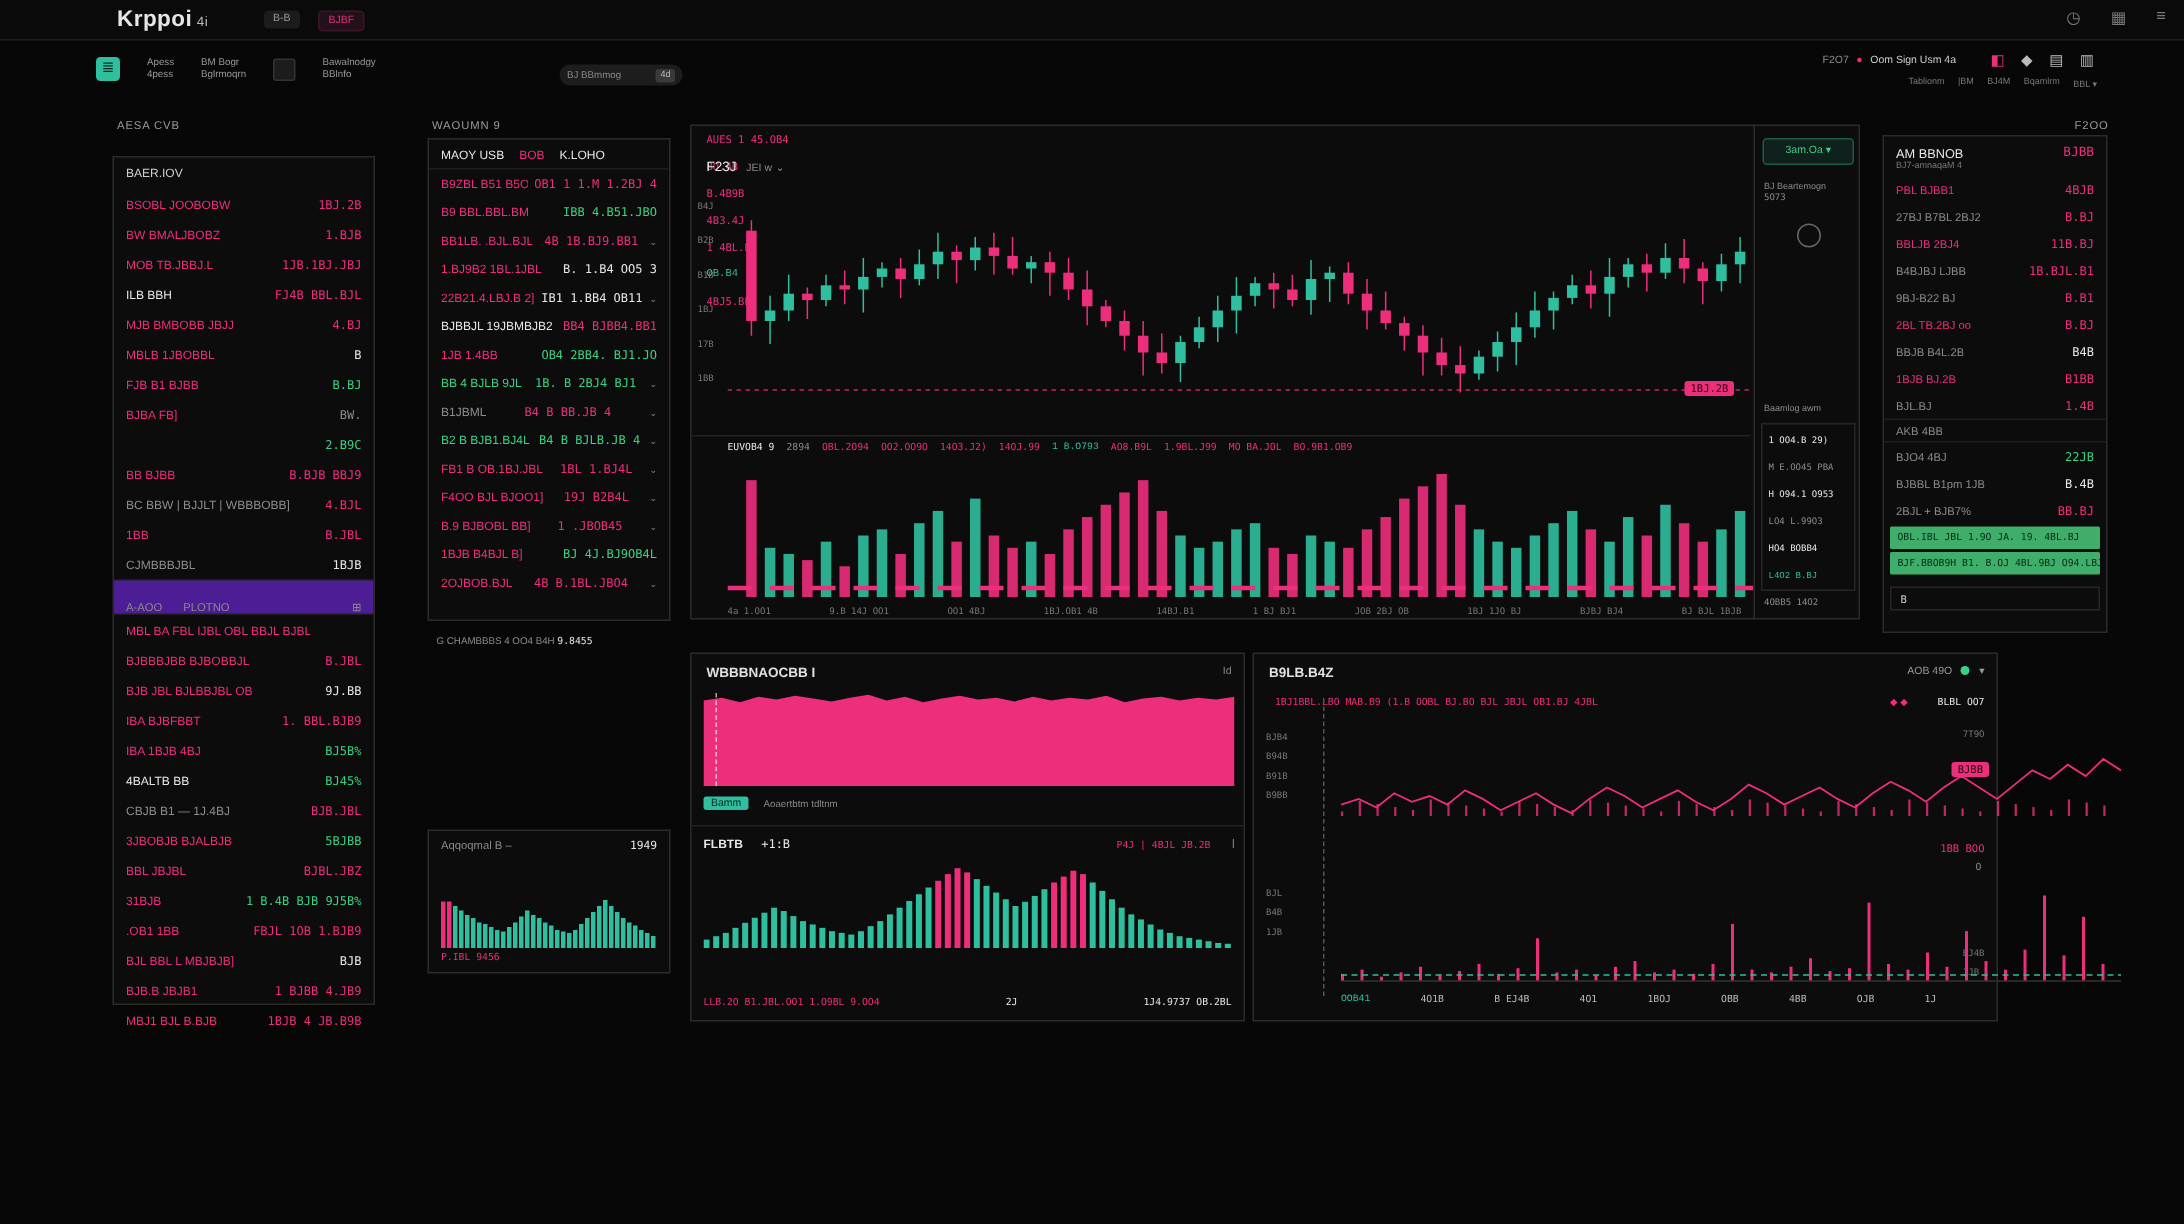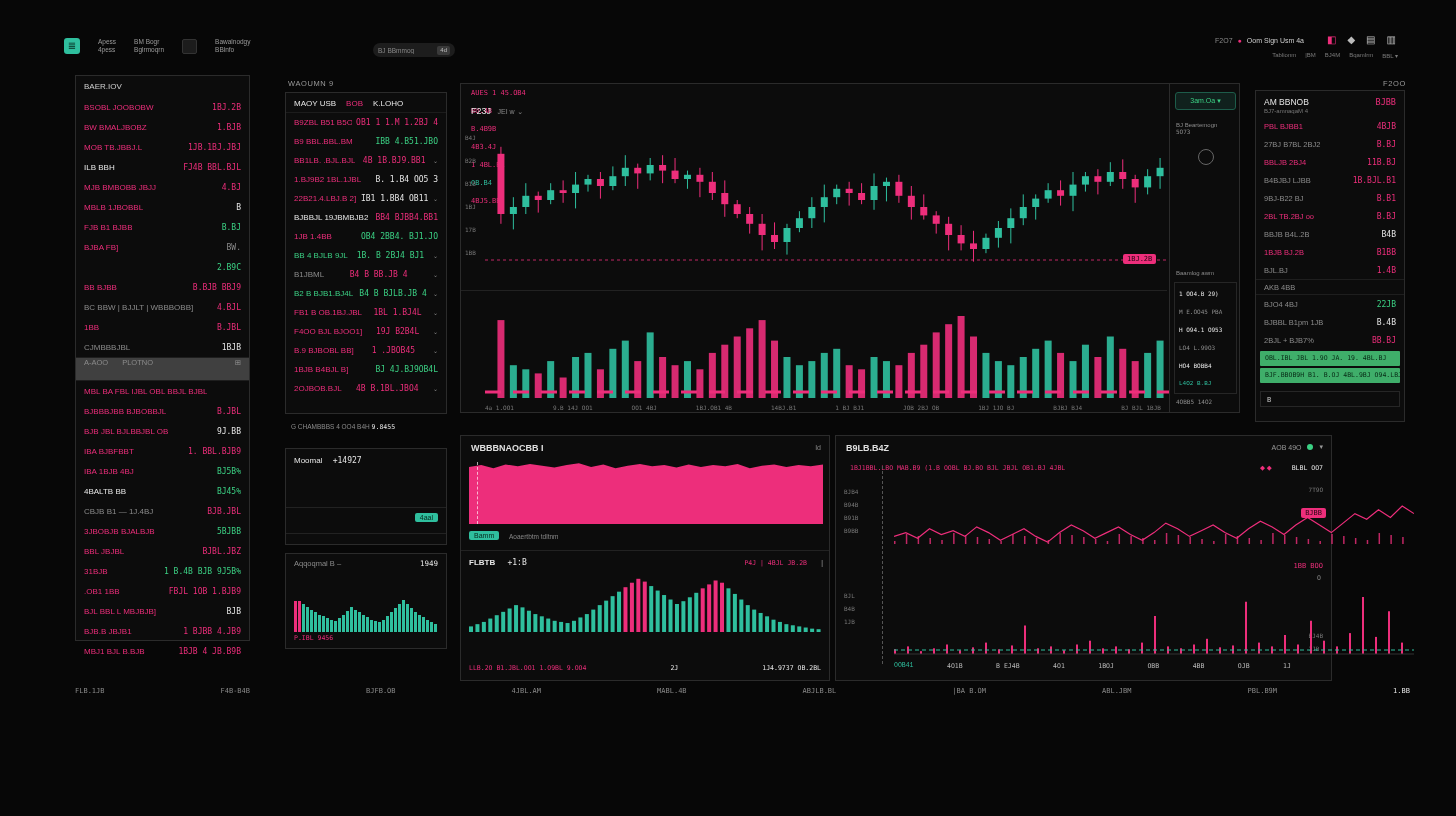--- a/index.html
+++ b/index.html
@@ -36,22 +36,22 @@
   .tb-right-icons{position:absolute;right:60px;top:8px;display:flex;gap:11px;font-size:10px;color:#bbb;}
   .tb-sub{position:absolute;right:58px;top:26px;display:flex;gap:9px;font-size:6px;color:#7a7a7a;}
   
   .mini{position:absolute;font-size:7.5px;color:#9a9a9a;letter-spacing:.6px;}
   .panel-wrap{position:absolute;}
   .boxed{position:absolute;background:var(--panel);border:1px solid var(--border);box-sizing:border-box;}
   .row{display:flex;justify-content:space-between;align-items:center;height:20px;padding:0 8px;
        font-size:8px;gap:4px;}
   .row .lbl{white-space:nowrap;overflow:hidden;flex-shrink:1;}
   .row .val{white-space:nowrap;font-size:8px;}
-  .lp-sec{display:flex;align-items:flex-start;gap:14px;height:22px;padding:0 8px;font-size:7.5px;
-          background:#404040;border-top:1px solid #1e1e1e;border-bottom:1px solid #1e1e1e;}
+  .lp-sec{display:flex;align-items:flex-end;gap:14px;height:22px;padding:0 8px;font-size:7.5px;
+          background:#4c1d95;border-top:1px solid #1e1e1e;border-bottom:1px solid #1e1e1e;}
   .lp-sec .ic{margin-left:auto;}
   
   .mk-head{display:flex;gap:10px;padding:6px 8px 4px;font-size:8px;border-bottom:1px solid #1c1c1c;}
   .mk-row{height:19px;}
   .badge-teal{background:var(--teal);color:#06281c;font-size:7px;border-radius:2px;padding:1px 5px;}
   .hr{position:absolute;left:0;right:0;border-top:1px solid #222;}
   
   .legend{position:absolute;left:10px;top:5px;display:flex;gap:10px;font-size:7px;white-space:nowrap;flex-direction:column;}
   .pair-row{position:absolute;left:10px;top:22px;font-size:9px;}
   .price-axis{position:absolute;left:4px;top:50px;display:flex;flex-direction:column;gap:16px;
@@ -90,20 +90,32 @@
   .dot-green{width:6px;height:6px;border-radius:50%;background:var(--green);display:inline-block;}
   
   .bottom-axis{position:absolute;left:75px;top:687px;width:1335px;display:flex;
                justify-content:space-between;font-size:7px;color:#8a8a8a;}
 </style>
 </head>
 <body>
 
 <div class="app">
 
+  <header class="topbar">
+    <div class="logo">
+      <span>Krppoi</span><span class="logo-suf">4i</span>
+    </div>
+    <div class="pill pill-dark">B-B</div>
+    <div class="pill pill-pink">BJBF</div>
+    <div class="topbar-icons" id="topbar-icons">
+        <span>◷</span>
+        <span>▦</span>
+        <span>≡</span>
+      </div>
+  </header>
 
   <div class="toolbar">
     <div class="tb-left">
       <div class="tb-ico">≣</div>
       <div class="tb-2line">
         <div>Apess</div>
           <div>4pess</div>
       </div>
       <div class="tb-2line">
         <div>BM Bogr</div>
@@ -137,21 +149,21 @@
         <span>Bqamlrm</span>
         <span>BBL ▾</span>
       </div>
   </div>
 
   <span class="mini" style="left:78px;top:79px">AESA CVB</span>
   <span class="mini" style="left:288px;top:79px">WAOUMN 9</span>
   <span class="mini" style="left:1383px;top:79px">F2OO</span>
 
   <section class="panel-wrap" style="left:75px;top:75px;width:175px;height:615px">
-    <div class="boxed" style="left:0;top:0;right:0;height:566px">
+    <div class="boxed" style="left:0;top:29px;right:0;height:566px">
       <div style="padding:6px 8px;font-size:8px;color:#cfcfcf">BAER.IOV</div>
       <div id="left-rows">
           <div class="row">
             <span class="lbl c-p">BSOBL JOOBOBW</span>
             <span class="val mono c-p">1BJ.2B</span>
           </div>
           <div class="row">
             <span class="lbl c-p">BW BMALJBOBZ</span>
             <span class="val mono c-p">1.BJB</span>
           </div>
@@ -338,29 +350,20 @@
           </div>
           <div class="row mk-row">
             <span class="lbl c-p">2OJBOB.BJL</span>
             <span class="val mono c-p">4B B.1BL.JBO4</span>
             <span class="c-m" style="font-size: 6px;">⌄</span>
           </div>
         </div>
     </div>
     <div style="position:absolute;left:6px;top:348px;font-size:6.5px;color:#8b8b8b">
       <span>G CHAMBBBS 4 OO4 B4H</span> <span class="c-w mono">9.8455</span>
-    </div>
-    <div class="boxed" style="left:0;top:373px;right:0;height:97px">
-      <div style="padding:7px 8px;font-size:8px">
-        <span class="c-w">Moomal</span>
-        <span class="c-w mono" style="margin-left:8px">+14927</span>
-      </div>
-      <div class="hr" style="top:58px"></div>
-      <span class="badge-teal" style="position:absolute;right:8px;top:64px">4aal</span>
-      <div class="hr" style="top:84px"></div>
     </div>
     <div class="boxed" style="left:0;top:478px;right:0;height:96px">
       <div style="padding:5px 8px;font-size:7.5px;display:flex;justify-content:space-between">
         <span class="c-m">Aqqoqmal B –</span>
         <span class="c-w mono">1949</span>
       </div>
       <div id="mk-hist" style="position:absolute;left:8px;right:8px;top:22px;height:56px;display:flex;align-items:flex-end;gap:1px">
           <div style="width: 3px; height: 55%; background: rgb(237, 46, 123);"></div>
           <div style="width: 3px; height: 55%; background: rgb(237, 46, 123);"></div>
           <div style="width: 3px; height: 50%; background: rgb(47, 191, 158);"></div>
@@ -533,20 +536,33 @@
           <rect x="646.690909090909" y="50" width="7" height="8.399999999999999" fill="#ed2e7b"></rect>
           <line x1="662.6272727272727" y1="40.199999999999996" x2="662.6272727272727" y2="65.4" stroke="#2fbf9e" stroke-width="1"></line>
           <rect x="659.1272727272727" y="47.199999999999996" width="7" height="11.200000000000003" fill="#2fbf9e"></rect>
           <line x1="675.0636363636363" y1="29" x2="675.0636363636363" y2="59.8" stroke="#2fbf9e" stroke-width="1"></line>
           <rect x="671.5636363636363" y="38.8" width="7" height="8.399999999999999" fill="#2fbf9e"></rect>
           <line x1="0" y1="131" x2="684" y2="131" stroke="#ed2e7b" stroke-width="1" stroke-dasharray="3 3" opacity=".8"></line>
         </svg>
     </div>
     <div class="price-tag mono">1BJ.2B</div>
     <div class="hr" style="top:206px;right:72px"></div>
+    <div class="vol-legend mono" id="vol-legend">
+        <span class="c-w">EUVOB4 9</span>
+        <span class="c-m">2894</span>
+        <span class="c-p">OBL.2O94</span>
+        <span class="c-p">OO2.OO9O</span>
+        <span class="c-p">14O3.J2)</span>
+        <span class="c-p">14OJ.99</span>
+        <span class="c-t">1 B.O793</span>
+        <span class="c-p">AO8.B9L</span>
+        <span class="c-p">1.9BL.J99</span>
+        <span class="c-p">MO BA.JOL</span>
+        <span class="c-p">BO.9B1.OB9</span>
+      </div>
     <div class="chart-zone" style="top:226px">
       <svg id="vol-svg" width="684" height="88">
           <rect x="12.436363636363636" y="10.100000000000009" width="7" height="77.89999999999999" fill="#ed2e7b" opacity=".9"></rect>
           <rect x="24.87272727272727" y="55.2" width="7" height="32.8" fill="#2fbf9e" opacity=".9"></rect>
           <rect x="37.309090909090905" y="59.3" width="7" height="28.7" fill="#2fbf9e" opacity=".9"></rect>
           <rect x="49.74545454545454" y="63.400000000000006" width="7" height="24.599999999999998" fill="#ed2e7b" opacity=".9"></rect>
           <rect x="62.18181818181818" y="51.1" width="7" height="36.9" fill="#2fbf9e" opacity=".9"></rect>
           <rect x="74.61818181818181" y="67.5" width="7" height="20.5" fill="#ed2e7b" opacity=".9"></rect>
           <rect x="87.05454545454545" y="47" width="7" height="41" fill="#2fbf9e" opacity=".9"></rect>
           <rect x="99.49090909090908" y="42.900000000000006" width="7" height="45.099999999999994" fill="#2fbf9e" opacity=".9"></rect>
@@ -906,26 +922,14 @@
         <span>B EJ4B</span>
         <span>4O1</span>
         <span>1BOJ</span>
         <span>OBB</span>
         <span>4BB</span>
         <span>OJB</span>
         <span>1J</span>
       </div>
   </section>
 
-  <div class="bottom-axis mono" id="bottom-axis">
-      <span>FLB.1JB</span>
-      <span>F4B-B4B</span>
-      <span>BJFB.OB</span>
-      <span>4JBL.AM</span>
-      <span>MABL.4B</span>
-      <span>ABJLB.BL</span>
-      <span>|BA B.OM</span>
-      <span>ABL.JBM</span>
-      <span>PBL.B9M</span>
-      <span class="c-w">1.BB</span>
-    </div>
 
 </div>
 
 </body></html>

